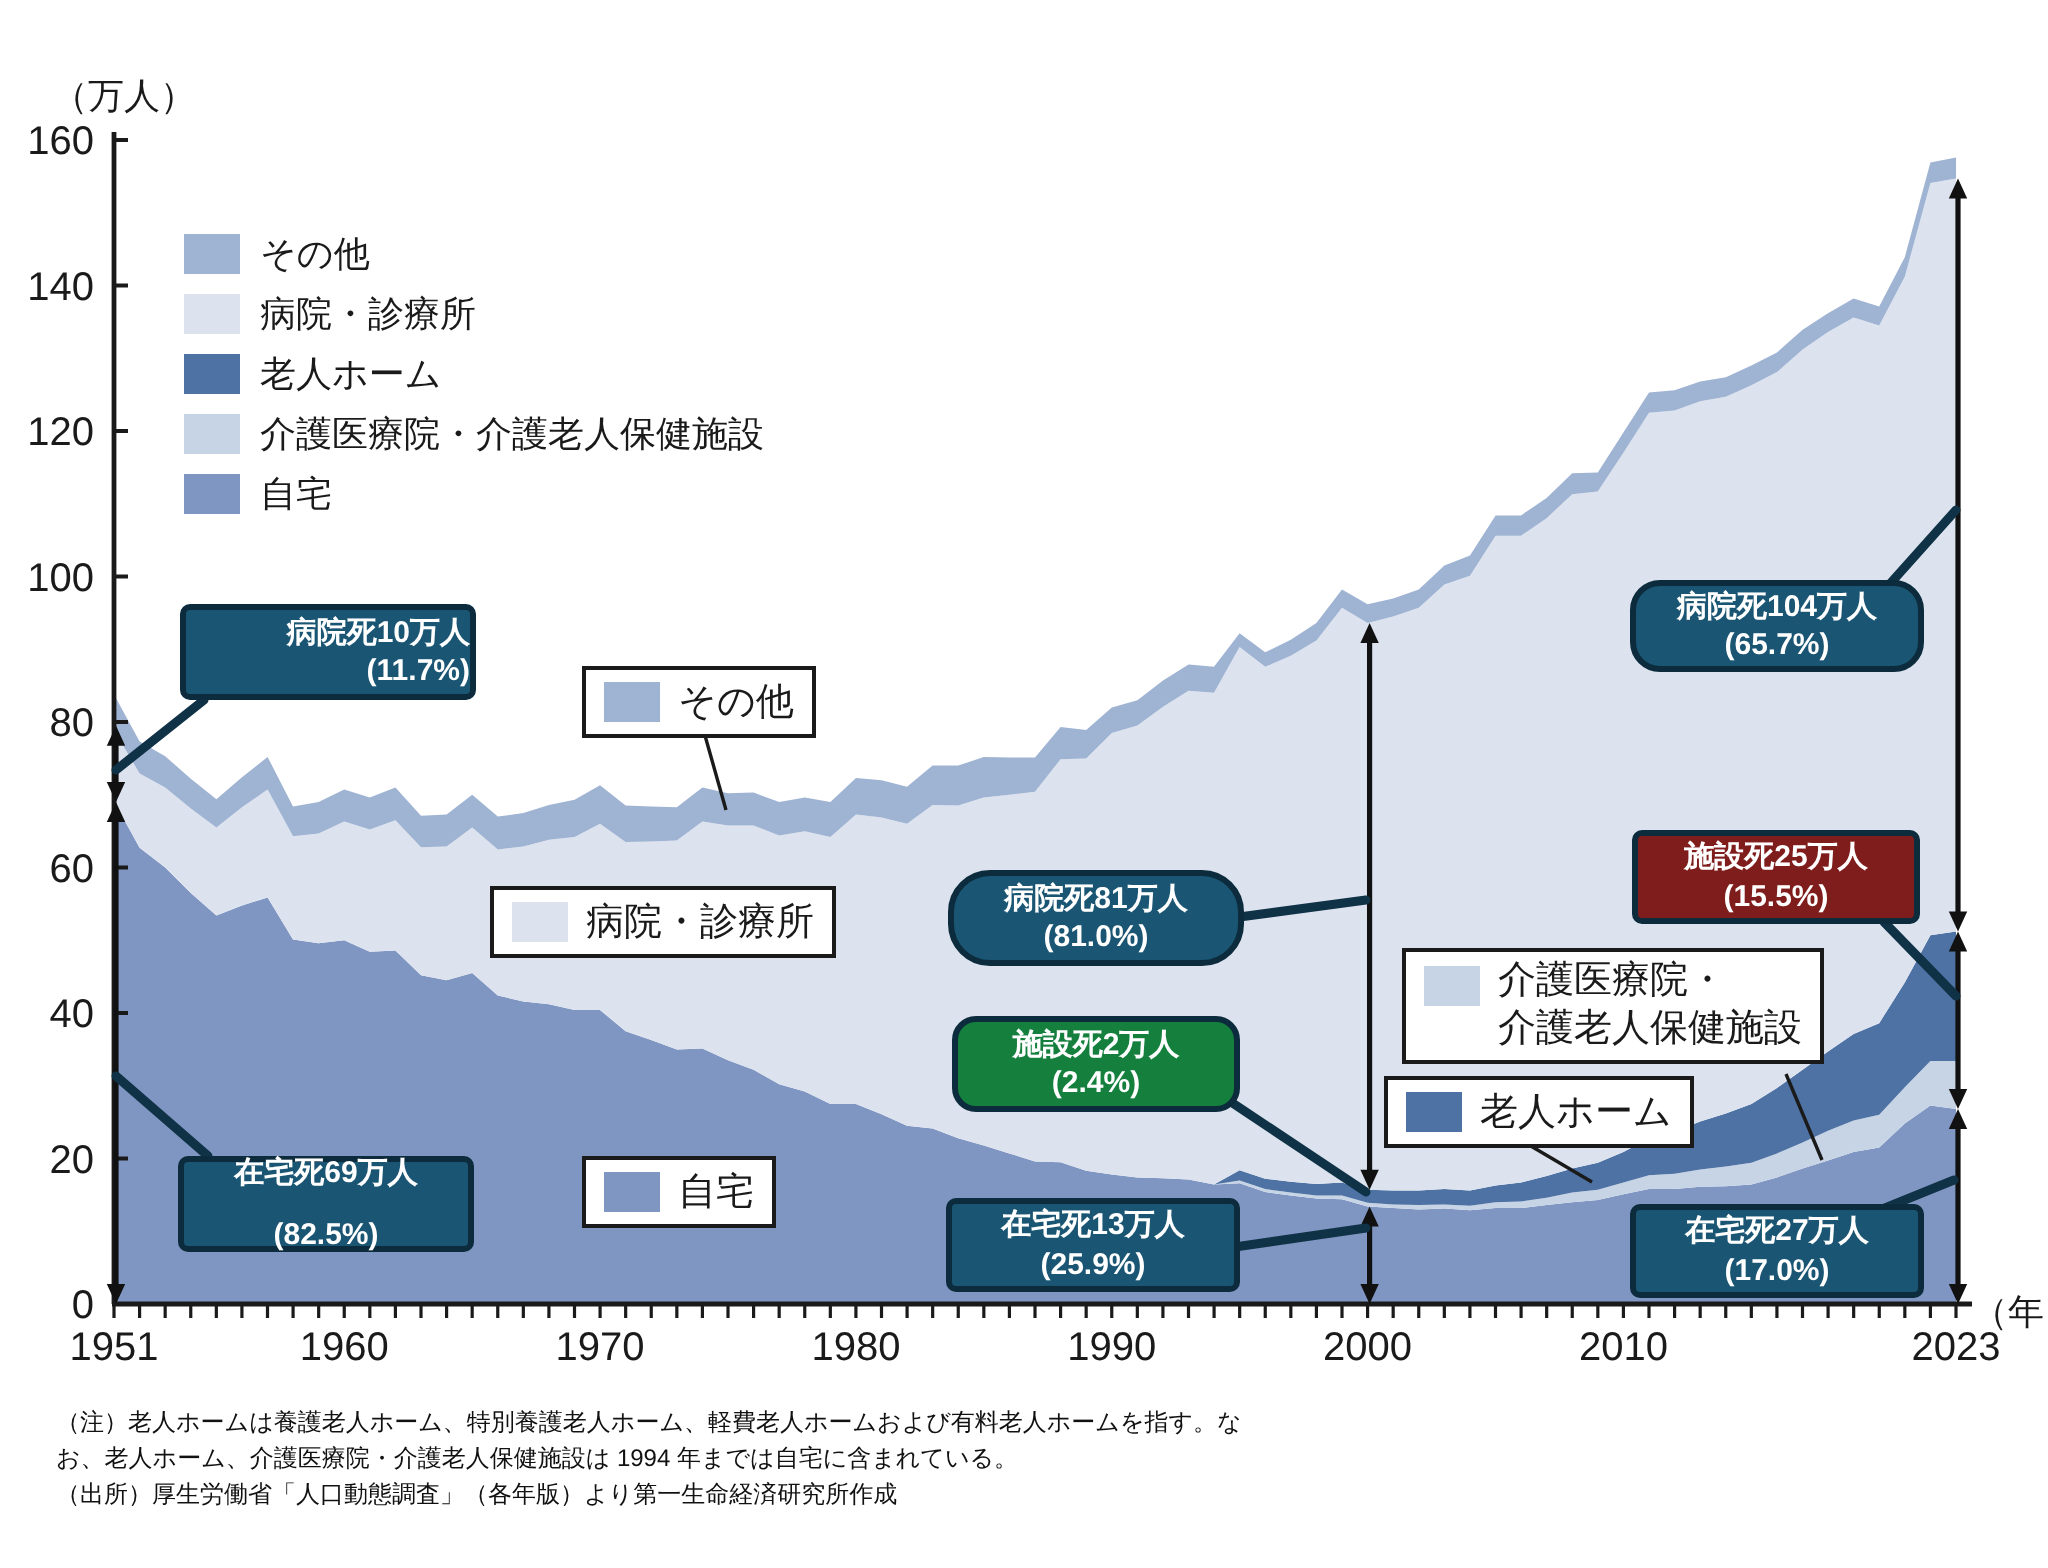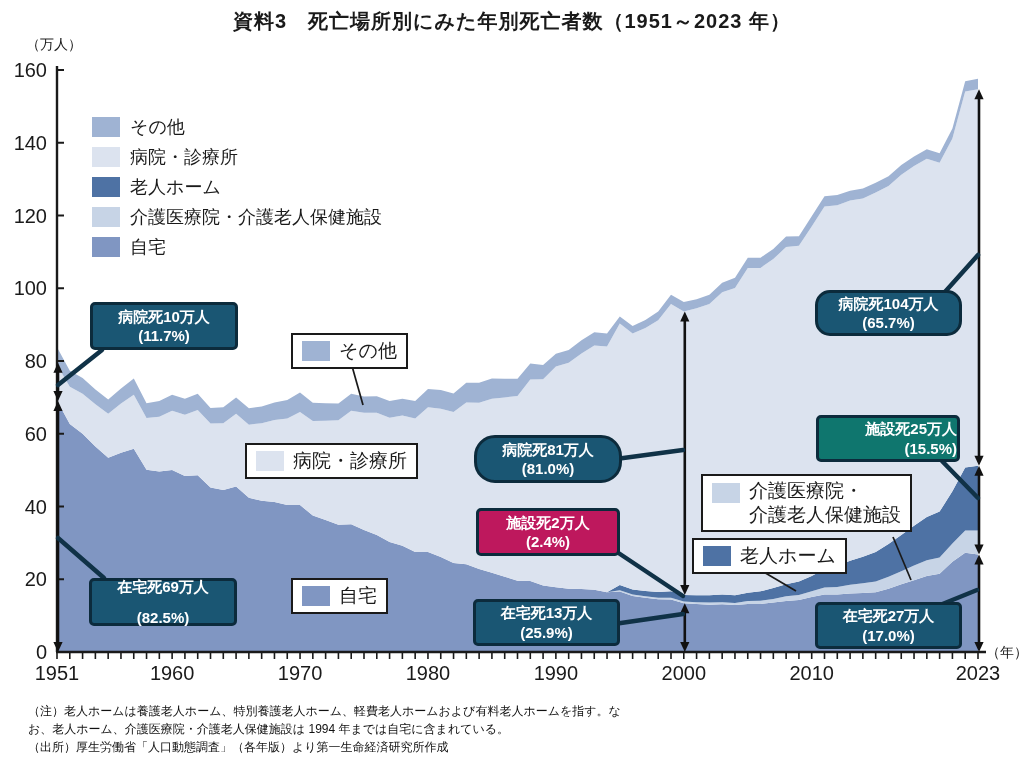--- a/index.html
+++ b/index.html
@@ -1,33 +1,33 @@
 <!DOCTYPE html>
 <html><head>
 <meta charset="utf-8">
 <style>
   html,body{margin:0;padding:0;background:#ffffff;}
   #figure{position:relative;width:1024px;height:784px;background:#ffffff;overflow:hidden;
           font-family:"Liberation Sans","DejaVu Sans",sans-serif;color:#1a1a1a;}
   #chart-svg{position:absolute;left:0;top:0;z-index:1;}
   .title{position:absolute;top:8px;left:0;right:0;text-align:center;
          font-size:20px;font-weight:bold;letter-spacing:1px;z-index:2;}
-  .unit{position:absolute;font-size:14px;z-index:2;}
+  .unit{position:absolute;font-size:18px;z-index:2;}
   #unit-y{left:26px;top:36px;}
   #unit-x{left:986px;top:644px;}
   .legend{position:absolute;left:92px;top:112px;z-index:2;}
   .legend-row{display:flex;align-items:center;gap:10px;height:30px;font-size:18px;}
   .swatch{width:28px;height:20px;display:inline-block;flex:0 0 auto;}
   .ilabel{position:absolute;background:#ffffff;border:2px solid #1a1a1a;display:flex;
           align-items:center;gap:9px;padding:3px 9px;font-size:19px;color:#1a1a1a;z-index:2;}
   .ilabel .two-line{line-height:1.25;}
   .callout{position:absolute;border:3px solid #0C2B3C;border-radius:5px;color:#ffffff;
            font-weight:bold;font-size:15px;text-align:center;display:flex;flex-direction:column;
            justify-content:center;line-height:1.3;z-index:3;}
-  #co-hosp1951{left:90px;top:302px;width:142px;height:42px;}
+  #co-hosp1951{left:90px;top:302px;width:142px;height:42px;text-align:right;}
   #co-home1951{left:89px;top:578px;width:142px;height:42px;}
   #co-hosp2000{left:474px;top:435px;width:142px;height:42px;}
   #co-fac2000{left:476px;top:508px;width:138px;height:42px;}
   #co-home2000{left:473px;top:599px;width:141px;height:41px;}
   #co-hosp2023{left:815px;top:290px;width:141px;height:40px;}
   #co-fac2023{left:816px;top:415px;width:138px;height:41px;}
   #co-home2023{left:815px;top:602px;width:141px;height:41px;}
   #il-other{left:291px;top:333px;}
   #il-hospital{left:245px;top:443px;}
   #il-home{left:291px;top:578px;}
@@ -35,21 +35,20 @@
   #il-kaigo .swatch{margin-top:4px;}
   #il-rojin{left:692px;top:538px;}
   .notes{position:absolute;left:28px;top:702px;width:980px;font-size:12px;
          line-height:1.5;color:#111;z-index:2;}
 </style>
 </head>
 <body>
 
 <div id="figure">
 
-  <div class="title">資料3　死亡場所別にみた年別死亡者数（1951～2023 年）</div>
 
   <div class="unit" id="unit-y">（万人）</div>
   <div class="unit" id="unit-x">（年）</div>
 
   <svg id="chart-svg" width="1024" height="784">
       <g>
         <polygon points="57.0,400.6 69.8,423.9 82.6,433.8 95.4,446.5 108.2,457.8 121.0,452.7 133.8,448.7 146.5,469.8 159.3,471.6 172.1,470.1 184.9,475.9 197.7,475.2 210.5,487.6 223.3,490.1 236.1,486.5 248.9,497.8 261.7,500.7 274.5,502.1 287.3,505.0 300.0,505.0 312.8,515.6 325.6,520.0 338.4,524.7 351.2,524.3 364.0,530.1 376.8,534.9 389.6,542.1 402.4,545.8 415.2,552.0 428.0,552.0 440.8,557.1 453.5,562.9 466.3,564.3 479.1,569.1 491.9,572.7 504.7,576.7 517.5,580.7 530.3,581.1 543.1,585.4 555.9,587.3 568.7,588.7 581.5,589.1 594.3,589.8 607.0,592.3 619.8,591.6 632.6,596.0 645.4,597.8 658.2,599.3 671.0,599.6 683.8,603.3 696.6,604.0 709.4,604.7 722.2,604.3 735.0,605.1 747.8,604.0 760.5,604.0 773.3,602.5 786.1,601.1 798.9,600.0 811.7,597.1 824.5,594.5 837.3,594.5 850.1,593.4 862.9,593.1 875.7,592.3 888.5,588.7 901.3,584.3 914.0,580.3 926.8,576.0 939.6,573.8 952.4,561.8 965.2,552.7 978.0,554.5 978.0,652.0 965.2,652.0 952.4,652.0 939.6,652.0 926.8,652.0 914.0,652.0 901.3,652.0 888.5,652.0 875.7,652.0 862.9,652.0 850.1,652.0 837.3,652.0 824.5,652.0 811.7,652.0 798.9,652.0 786.1,652.0 773.3,652.0 760.5,652.0 747.8,652.0 735.0,652.0 722.2,652.0 709.4,652.0 696.6,652.0 683.8,652.0 671.0,652.0 658.2,652.0 645.4,652.0 632.6,652.0 619.8,652.0 607.0,652.0 594.3,652.0 581.5,652.0 568.7,652.0 555.9,652.0 543.1,652.0 530.3,652.0 517.5,652.0 504.7,652.0 491.9,652.0 479.1,652.0 466.3,652.0 453.5,652.0 440.8,652.0 428.0,652.0 415.2,652.0 402.4,652.0 389.6,652.0 376.8,652.0 364.0,652.0 351.2,652.0 338.4,652.0 325.6,652.0 312.8,652.0 300.0,652.0 287.3,652.0 274.5,652.0 261.7,652.0 248.9,652.0 236.1,652.0 223.3,652.0 210.5,652.0 197.7,652.0 184.9,652.0 172.1,652.0 159.3,652.0 146.5,652.0 133.8,652.0 121.0,652.0 108.2,652.0 95.4,652.0 82.6,652.0 69.8,652.0 57.0,652.0" fill="#8096C2"></polygon>
         <polygon points="57.0,400.6 69.8,423.9 82.6,433.8 95.4,446.5 108.2,457.8 121.0,452.7 133.8,448.7 146.5,469.8 159.3,471.6 172.1,470.1 184.9,475.9 197.7,475.2 210.5,487.6 223.3,490.1 236.1,486.5 248.9,497.8 261.7,500.7 274.5,502.1 287.3,505.0 300.0,505.0 312.8,515.6 325.6,520.0 338.4,524.7 351.2,524.3 364.0,530.1 376.8,534.9 389.6,542.1 402.4,545.8 415.2,552.0 428.0,552.0 440.8,557.1 453.5,562.9 466.3,564.3 479.1,569.1 491.9,572.7 504.7,576.7 517.5,580.7 530.3,581.1 543.1,585.4 555.9,587.3 568.7,588.7 581.5,589.1 594.3,589.8 607.0,592.3 619.8,590.2 632.6,594.5 645.4,596.3 658.2,597.8 671.0,597.8 683.8,601.4 696.6,602.2 709.4,602.5 722.2,602.2 735.0,602.9 747.8,601.1 760.5,600.7 773.3,598.9 786.1,596.3 798.9,594.9 811.7,591.3 824.5,587.6 837.3,586.9 850.1,584.7 862.9,583.3 875.7,581.4 888.5,576.7 901.3,571.2 914.0,565.4 926.8,560.3 939.6,557.4 952.4,543.6 965.2,530.5 978.0,530.5 978.0,554.5 965.2,552.7 952.4,561.8 939.6,573.8 926.8,576.0 914.0,580.3 901.3,584.3 888.5,588.7 875.7,592.3 862.9,593.1 850.1,593.4 837.3,594.5 824.5,594.5 811.7,597.1 798.9,600.0 786.1,601.1 773.3,602.5 760.5,604.0 747.8,604.0 735.0,605.1 722.2,604.3 709.4,604.7 696.6,604.0 683.8,603.3 671.0,599.6 658.2,599.3 645.4,597.8 632.6,596.0 619.8,591.6 607.0,592.3 594.3,589.8 581.5,589.1 568.7,588.7 555.9,587.3 543.1,585.4 530.3,581.1 517.5,580.7 504.7,576.7 491.9,572.7 479.1,569.1 466.3,564.3 453.5,562.9 440.8,557.1 428.0,552.0 415.2,552.0 402.4,545.8 389.6,542.1 376.8,534.9 364.0,530.1 351.2,524.3 338.4,524.7 325.6,520.0 312.8,515.6 300.0,505.0 287.3,505.0 274.5,502.1 261.7,500.7 248.9,497.8 236.1,486.5 223.3,490.1 210.5,487.6 197.7,475.2 184.9,475.9 172.1,470.1 159.3,471.6 146.5,469.8 133.8,448.7 121.0,452.7 108.2,457.8 95.4,446.5 82.6,433.8 69.8,423.9 57.0,400.6" fill="#C7D4E6"></polygon>
         <polygon points="57.0,400.6 69.8,423.9 82.6,433.8 95.4,446.5 108.2,457.8 121.0,452.7 133.8,448.7 146.5,469.8 159.3,471.6 172.1,470.1 184.9,475.9 197.7,475.2 210.5,487.6 223.3,490.1 236.1,486.5 248.9,497.8 261.7,500.7 274.5,502.1 287.3,505.0 300.0,505.0 312.8,515.6 325.6,520.0 338.4,524.7 351.2,524.3 364.0,530.1 376.8,534.9 389.6,542.1 402.4,545.8 415.2,552.0 428.0,552.0 440.8,557.1 453.5,562.9 466.3,564.3 479.1,569.1 491.9,572.7 504.7,576.7 517.5,580.7 530.3,581.1 543.1,585.4 555.9,587.3 568.7,588.7 581.5,589.1 594.3,589.8 607.0,592.3 619.8,585.1 632.6,589.4 645.4,590.9 658.2,592.0 671.0,591.3 683.8,594.9 696.6,595.3 709.4,595.3 722.2,594.5 735.0,595.3 747.8,592.7 760.5,591.3 773.3,588.0 786.1,584.3 798.9,581.4 811.7,576.0 824.5,569.1 837.3,565.8 850.1,560.7 862.9,556.7 875.7,552.0 888.5,544.0 901.3,534.9 914.0,525.8 926.8,517.0 939.6,511.6 952.4,491.2 965.2,467.6 978.0,465.8 978.0,530.5 965.2,530.5 952.4,543.6 939.6,557.4 926.8,560.3 914.0,565.4 901.3,571.2 888.5,576.7 875.7,581.4 862.9,583.3 850.1,584.7 837.3,586.9 824.5,587.6 811.7,591.3 798.9,594.9 786.1,596.3 773.3,598.9 760.5,600.7 747.8,601.1 735.0,602.9 722.2,602.2 709.4,602.5 696.6,602.2 683.8,601.4 671.0,597.8 658.2,597.8 645.4,596.3 632.6,594.5 619.8,590.2 607.0,592.3 594.3,589.8 581.5,589.1 568.7,588.7 555.9,587.3 543.1,585.4 530.3,581.1 517.5,580.7 504.7,576.7 491.9,572.7 479.1,569.1 466.3,564.3 453.5,562.9 440.8,557.1 428.0,552.0 415.2,552.0 402.4,545.8 389.6,542.1 376.8,534.9 364.0,530.1 351.2,524.3 338.4,524.7 325.6,520.0 312.8,515.6 300.0,505.0 287.3,505.0 274.5,502.1 261.7,500.7 248.9,497.8 236.1,486.5 223.3,490.1 210.5,487.6 197.7,475.2 184.9,475.9 172.1,470.1 159.3,471.6 146.5,469.8 133.8,448.7 121.0,452.7 108.2,457.8 95.4,446.5 82.6,433.8 69.8,423.9 57.0,400.6" fill="#4E72A4"></polygon>
         <polygon points="57.0,365.0 69.8,386.8 82.6,393.7 95.4,404.3 108.2,413.7 121.0,403.6 133.8,394.8 146.5,418.1 159.3,416.7 172.1,410.8 184.9,414.8 197.7,410.1 210.5,423.6 223.3,423.2 236.1,413.7 248.9,424.7 261.7,423.2 274.5,419.9 287.3,418.5 300.0,411.9 312.8,421.0 325.6,420.7 338.4,420.3 351.2,410.8 364.0,412.7 376.8,412.7 389.6,417.7 402.4,415.6 415.2,418.5 428.0,407.2 440.8,408.7 453.5,411.9 466.3,402.5 479.1,402.8 491.9,398.8 504.7,397.4 517.5,395.9 530.3,379.6 543.1,379.2 555.9,366.5 568.7,362.8 581.5,353.4 594.3,345.4 607.0,346.4 619.8,323.5 632.6,333.4 645.4,327.9 658.2,320.3 671.0,303.9 683.8,311.5 696.6,308.3 709.4,303.9 722.2,292.3 735.0,287.9 747.8,267.9 760.5,267.9 773.3,259.1 786.1,247.1 798.9,245.7 811.7,226.4 824.5,206.4 837.3,205.3 850.1,200.6 862.9,198.4 875.7,192.6 888.5,186.0 901.3,174.8 914.0,166.0 926.8,158.8 939.6,162.8 952.4,138.4 965.2,91.5 978.0,89.3 978.0,465.8 965.2,467.6 952.4,491.2 939.6,511.6 926.8,517.0 914.0,525.8 901.3,534.9 888.5,544.0 875.7,552.0 862.9,556.7 850.1,560.7 837.3,565.8 824.5,569.1 811.7,576.0 798.9,581.4 786.1,584.3 773.3,588.0 760.5,591.3 747.8,592.7 735.0,595.3 722.2,594.5 709.4,595.3 696.6,595.3 683.8,594.9 671.0,591.3 658.2,592.0 645.4,590.9 632.6,589.4 619.8,585.1 607.0,592.3 594.3,589.8 581.5,589.1 568.7,588.7 555.9,587.3 543.1,585.4 530.3,581.1 517.5,580.7 504.7,576.7 491.9,572.7 479.1,569.1 466.3,564.3 453.5,562.9 440.8,557.1 428.0,552.0 415.2,552.0 402.4,545.8 389.6,542.1 376.8,534.9 364.0,530.1 351.2,524.3 338.4,524.7 325.6,520.0 312.8,515.6 300.0,505.0 287.3,505.0 274.5,502.1 261.7,500.7 248.9,497.8 236.1,486.5 223.3,490.1 210.5,487.6 197.7,475.2 184.9,475.9 172.1,470.1 159.3,471.6 146.5,469.8 133.8,448.7 121.0,452.7 108.2,457.8 95.4,446.5 82.6,433.8 69.8,423.9 57.0,400.6" fill="#DCE3EF"></polygon>
@@ -250,33 +249,33 @@
     <div>(11.7%)</div>
   </div>
   <div class="callout" id="co-home1951" style="background: rgb(26, 86, 115); border-color: rgb(12, 43, 60); gap: 11px;">
     <div>在宅死69万人</div>
     <div>(82.5%)</div>
   </div>
   <div class="callout" id="co-hosp2000" style="background: rgb(26, 86, 115); border-color: rgb(12, 43, 60); border-radius: 21px;">
     <div>病院死81万人</div>
     <div>(81.0%)</div>
   </div>
-  <div class="callout" id="co-fac2000" style="background: #be185d; border-color: rgb(12, 43, 60);">
+  <div class="callout" id="co-fac2000" style="background: #15803d; border-color: rgb(12, 43, 60); border-radius: 12px;">
     <div>施設死2万人</div>
     <div>(2.4%)</div>
   </div>
   <div class="callout" id="co-home2000" style="background: rgb(26, 86, 115); border-color: rgb(12, 43, 60);">
     <div>在宅死13万人</div>
     <div>(25.9%)</div>
   </div>
   <div class="callout" id="co-hosp2023" style="background: rgb(26, 86, 115); border-color: rgb(12, 43, 60); border-radius: 15px;">
     <div>病院死104万人</div>
     <div>(65.7%)</div>
   </div>
-  <div class="callout" id="co-fac2023" style="background: #0f766e; border-color: rgb(12, 43, 60); align-items: flex-end;">
+  <div class="callout" id="co-fac2023" style="background: #7f1d1d; border-color: rgb(12, 43, 60);">
     <div>施設死25万人</div>
     <div>(15.5%)</div>
   </div>
   <div class="callout" id="co-home2023" style="background: rgb(26, 86, 115); border-color: rgb(12, 43, 60);">
     <div>在宅死27万人</div>
     <div>(17.0%)</div>
   </div>
 
   <div class="notes">
     <div>（注）老人ホームは養護老人ホーム、特別養護老人ホーム、軽費老人ホームおよび有料老人ホームを指す。な</div>

